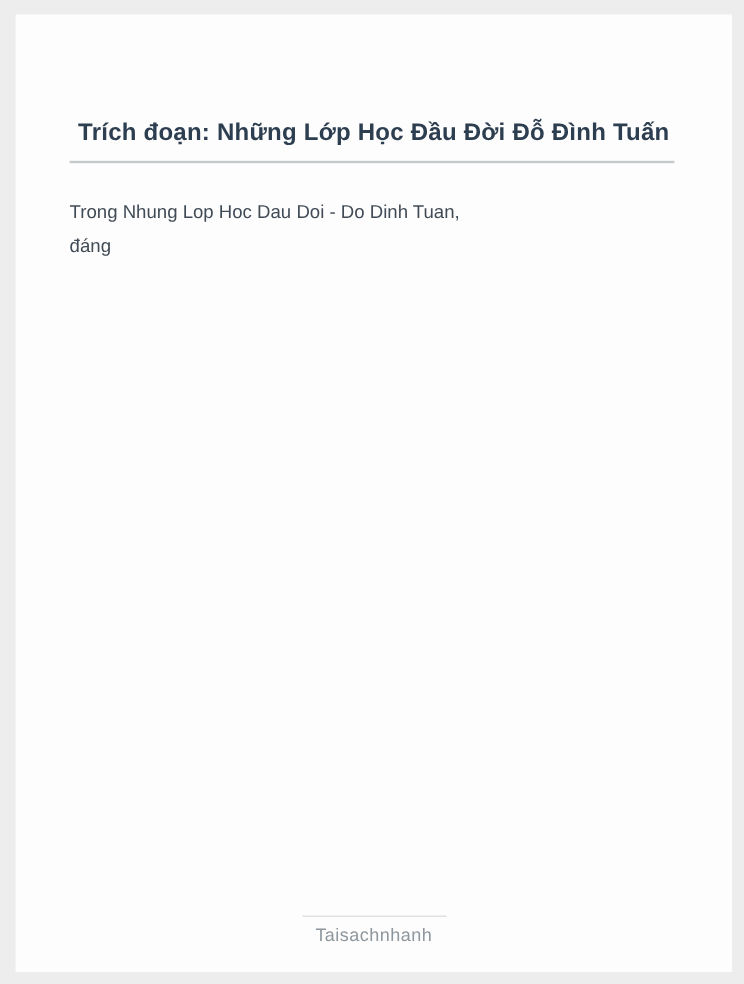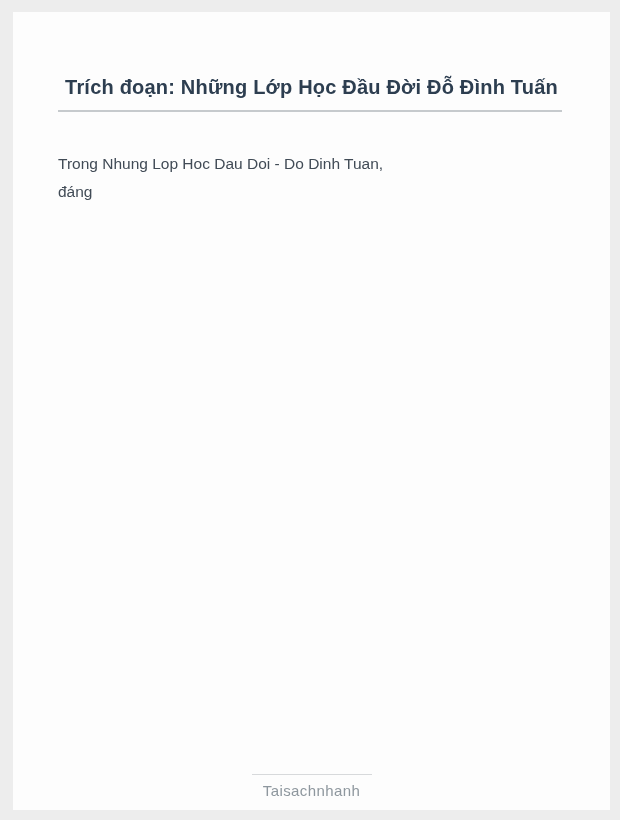--- a/index.html
+++ b/index.html
@@ -21,48 +21,48 @@
   }
   .page {
     position: absolute;
     left: 13px;
     top: 12px;
     width: 597px;
     height: 798px;
     background: var(--card);
   }
   .page-title {
-    padding-top: 62px;
+    padding-top: 86px;
     text-align: center;
     font-size: 20px;
     font-weight: 600;
     letter-spacing: 0.2px;
     line-height: 26px;
     color: var(--title);
   }
   .title-divider {
     border: none;
     border-top: 2px solid var(--divider);
     margin: 10px 48px 0 45px;
   }
   .body-text {
-    margin-top: 38px;
+    margin-top: 28px;
     padding: 0 48px 0 45px;
     color: var(--body-text);
     font-size: 15.5px;
   }
   .body-line {
     line-height: 28px;
     white-space: nowrap;
   }
   .footer {
     position: absolute;
     left: 0;
     right: 0;
-    bottom: 9px;
+    bottom: 20px;
     text-align: center;
   }
   .footer-divider {
     border: none;
     border-top: 1px solid var(--footer-divider);
     width: 120px;
     margin: 0 auto 6px auto;
   }
   .footer-brand {
     color: var(--footer-text);

